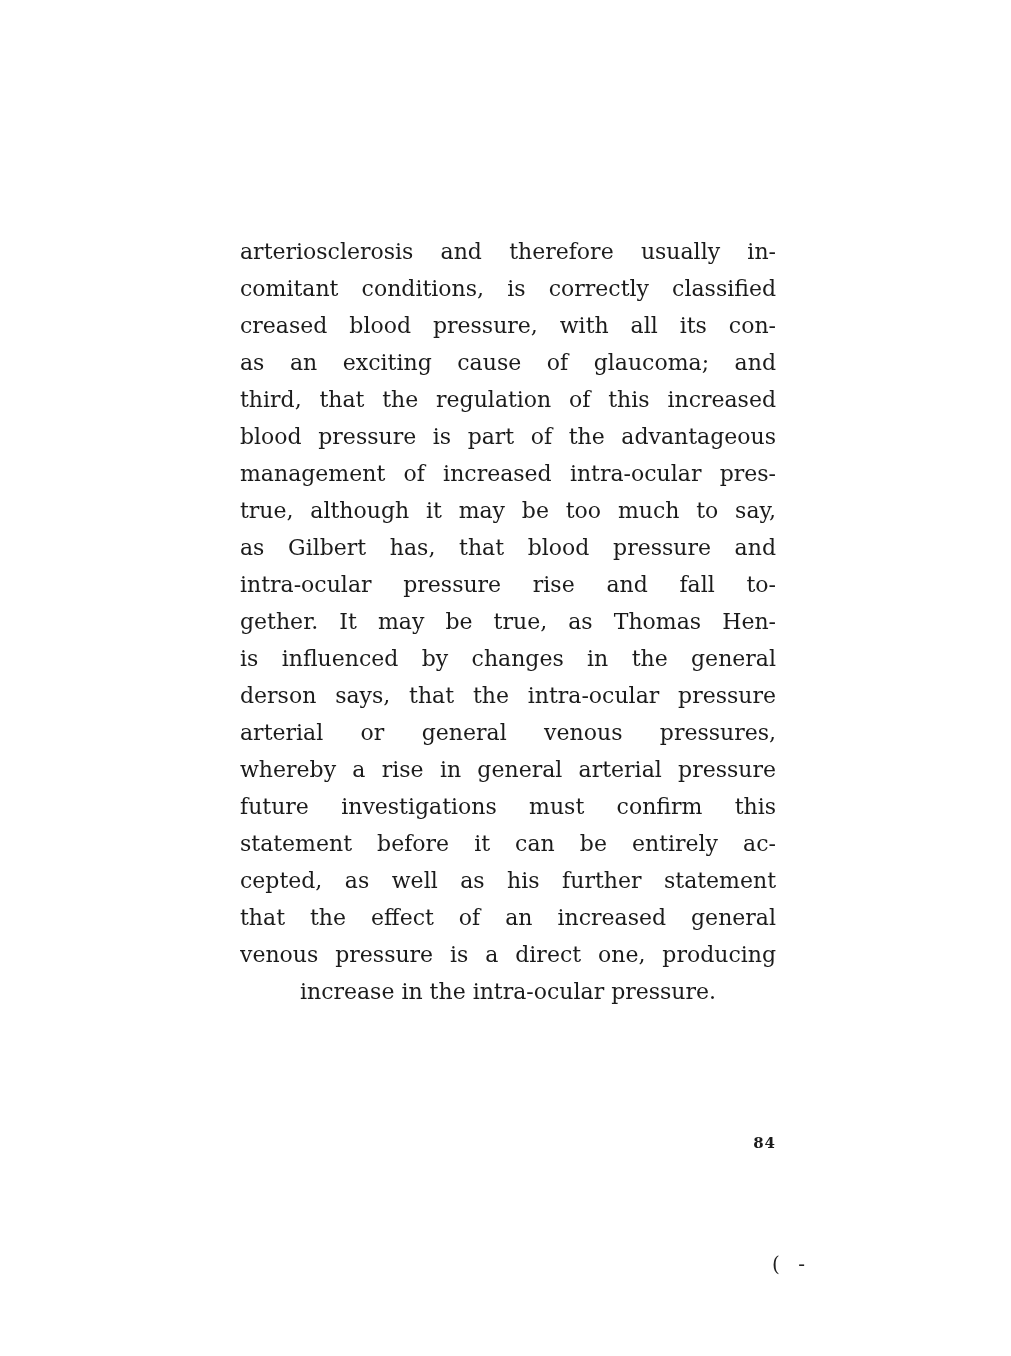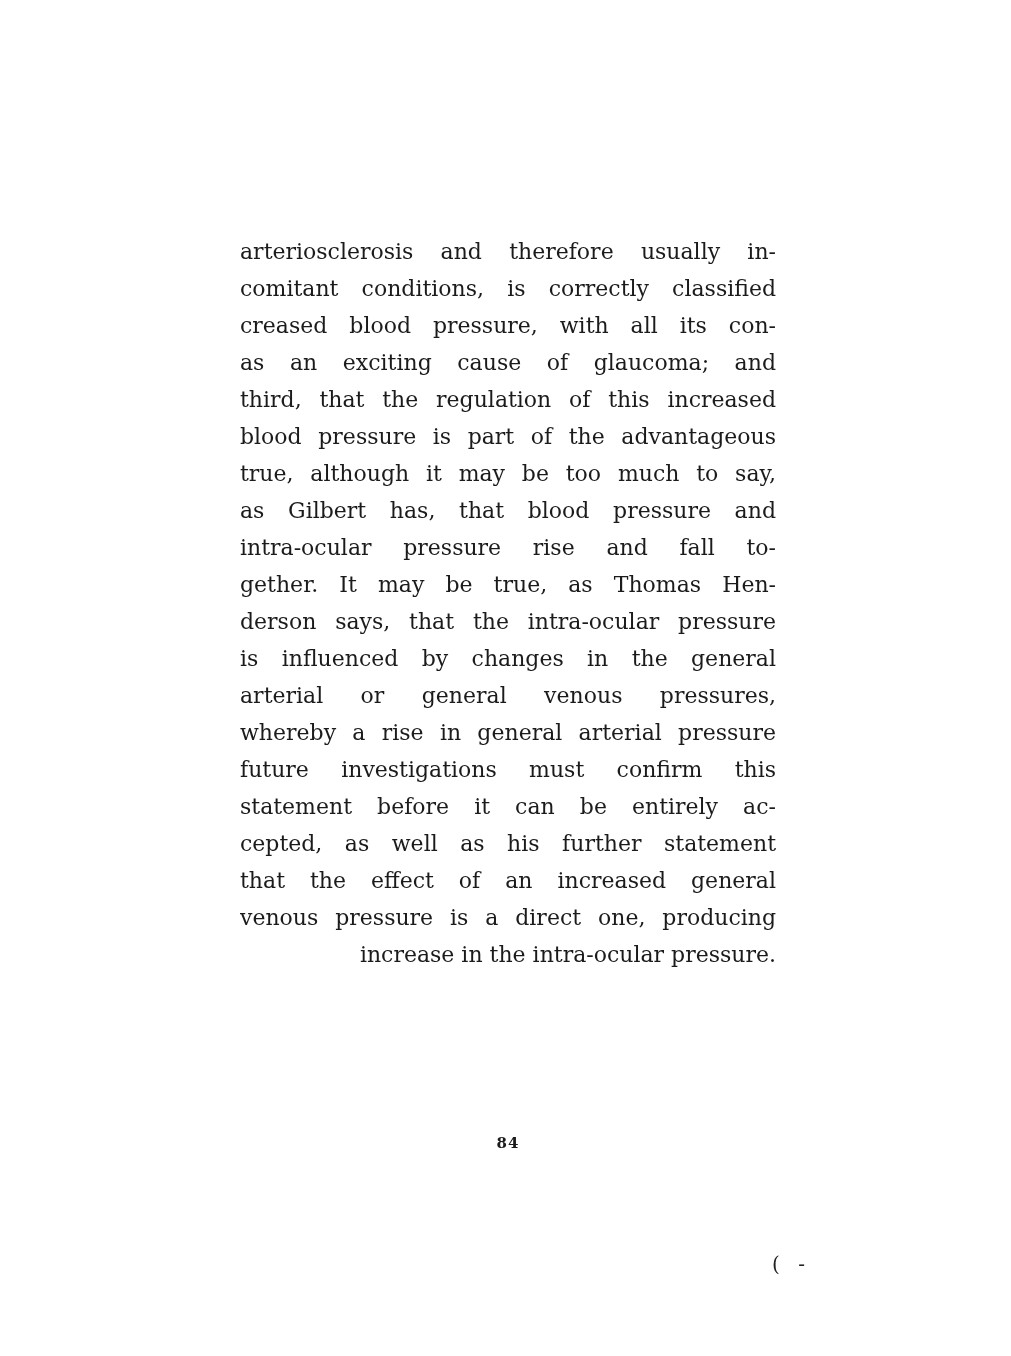--- a/index.html
+++ b/index.html
@@ -34,31 +34,31 @@
     text-align: justify;
     white-space: normal;
   }
   .line::after {
     content: "";
     display: inline-block;
     width: 100%;
     height: 0;
   }
   .line.last {
-    text-align: right;
+    text-align: center;
   }
   .line.last::after {
     content: none;
   }
   .page-number {
     position: absolute;
     top: 1134px;
     left: 240px;
     width: 536px;
-    text-align: center;
+    text-align: right;
     font-size: 15px;
     font-weight: bold;
     letter-spacing: 1px;
     color: #1b1b1b;
   }
   .artifact {
     position: absolute;
     top: 1252px;
     left: 772px;
     width: 60px;
@@ -71,26 +71,27 @@
 <body>
 
 <div class="page">
   <div class="text-block" id="text-block">
       <div class="line">arteriosclerosis and therefore usually in-</div>
       <div class="line">comitant conditions, is correctly classified</div>
       <div class="line">creased blood pressure, with all its con-</div>
       <div class="line">as an exciting cause of glaucoma; and</div>
       <div class="line">third, that the regulation of this increased</div>
       <div class="line">blood pressure is part of the advantageous</div>
+      <div class="line">management of increased intra-ocular pres-</div>
       <div class="line">true, although it may be too much to say,</div>
       <div class="line">as Gilbert has, that blood pressure and</div>
       <div class="line">intra-ocular pressure rise and fall to-</div>
       <div class="line">gether.  It may be true, as Thomas Hen-</div>
+      <div class="line">is influenced by changes in the general</div>
       <div class="line">derson says, that the intra-ocular pressure</div>
-      <div class="line">is influenced by changes in the general</div>
       <div class="line">arterial or general venous pressures,</div>
       <div class="line">whereby a rise in general arterial pressure</div>
       <div class="line">future investigations must confirm this</div>
       <div class="line">statement before it can be entirely ac-</div>
       <div class="line">cepted, as well as his further statement</div>
       <div class="line">that the effect of an increased general</div>
       <div class="line">venous pressure is a direct one, producing</div>
       <div class="line last">increase in the intra-ocular pressure.</div>
     </div>
   <div class="page-number">84</div>

